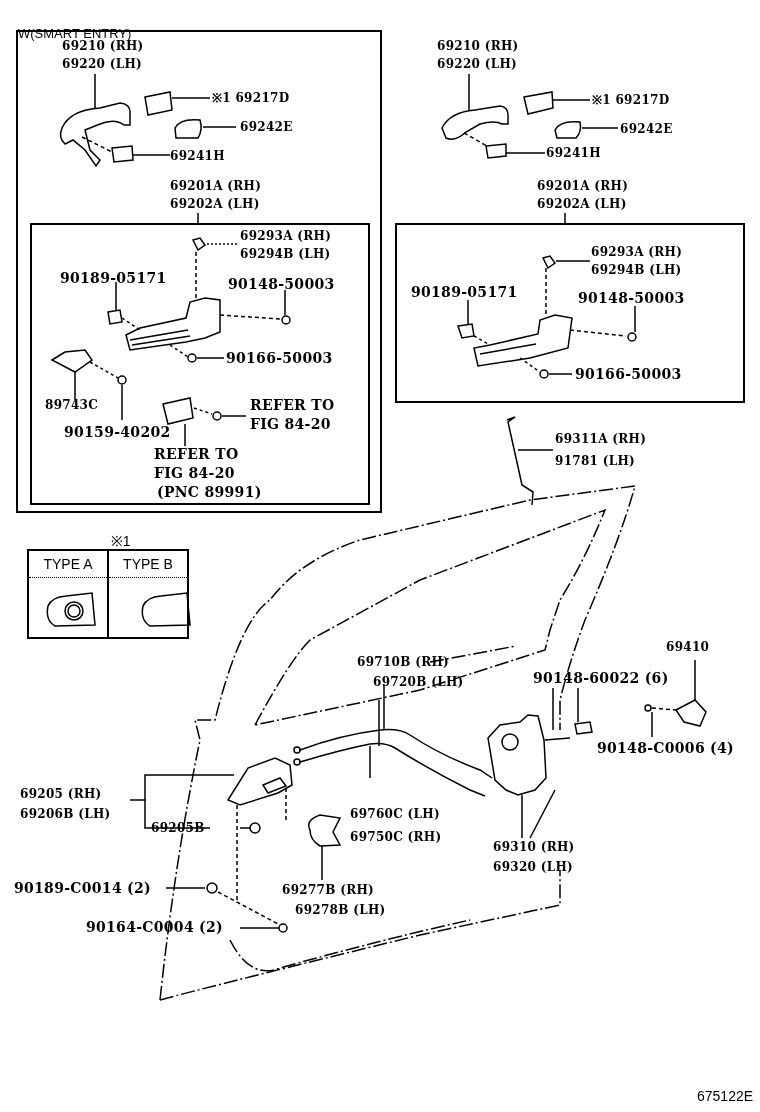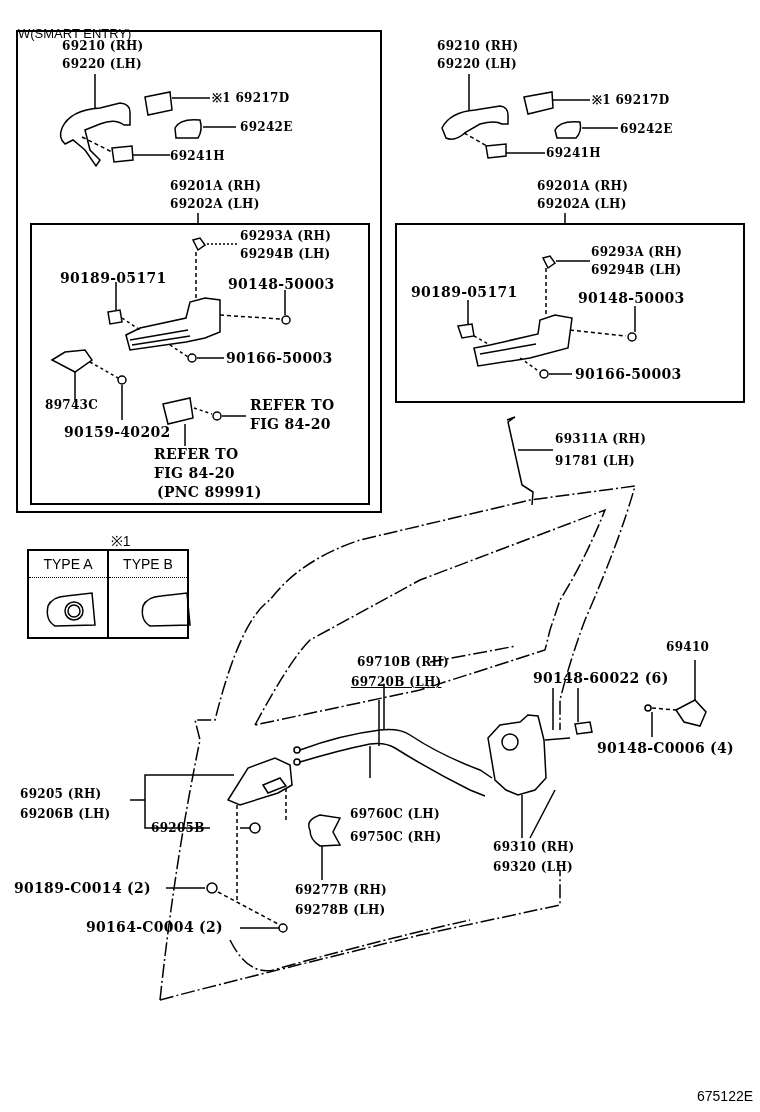--- a/index.html
+++ b/index.html
@@ -213,29 +213,29 @@
   </div>
   <div class="col">
     <div class="hd">TYPE B</div>
     <div class="body"></div>
   </div>
 </div>
 
 <div class="lbl" style="left:555px;top:430px;">69311A (RH)</div>
 <div class="lbl" style="left:555px;top:452px;">91781 (LH)</div>
 <div class="lbl" style="left:357px;top:653px;">69710B (RH)</div>
-<div class="lbl" style="left:351px;top:673px;text-decoration:underline;">69720B (LH)</div>
+<div class="lbl" style="left:373px;top:673px;">69720B (LH)</div>
 <div class="lbl sm" style="left:533px;top:670px;">90148-60022 (6)</div>
 <div class="lbl" style="left:666px;top:638px;">69410</div>
 <div class="lbl sm" style="left:597px;top:740px;">90148-C0006 (4)</div>
 <div class="lbl" style="left:350px;top:785px;margin-top:43px;">69750C (RH)</div>
 <div class="lbl" style="left:350px;top:805px;">69760C (LH)</div>
 <div class="lbl" style="left:20px;top:785px;">69205 (RH)</div>
 <div class="lbl" style="left:20px;top:805px;">69206B (LH)</div>
 <div class="lbl" style="left:151px;top:819px;">69205B</div>
 <div class="lbl" style="left:493px;top:838px;">69310 (RH)</div>
 <div class="lbl" style="left:493px;top:858px;">69320 (LH)</div>
 <div class="lbl sm" style="left:14px;top:880px;">90189-C0014 (2)</div>
-<div class="lbl" style="left:295px;top:881px;">69277B (RH)</div>
+<div class="lbl" style="left:282px;top:881px;">69277B (RH)</div>
 <div class="lbl" style="left:295px;top:901px;">69278B (LH)</div>
 <div class="lbl sm" style="left:86px;top:919px;">90164-C0004 (2)</div>
 
 <div class="sans" style="left:697px;top:1088px;font-size:14px;">675122E</div>
 
 </body></html>

